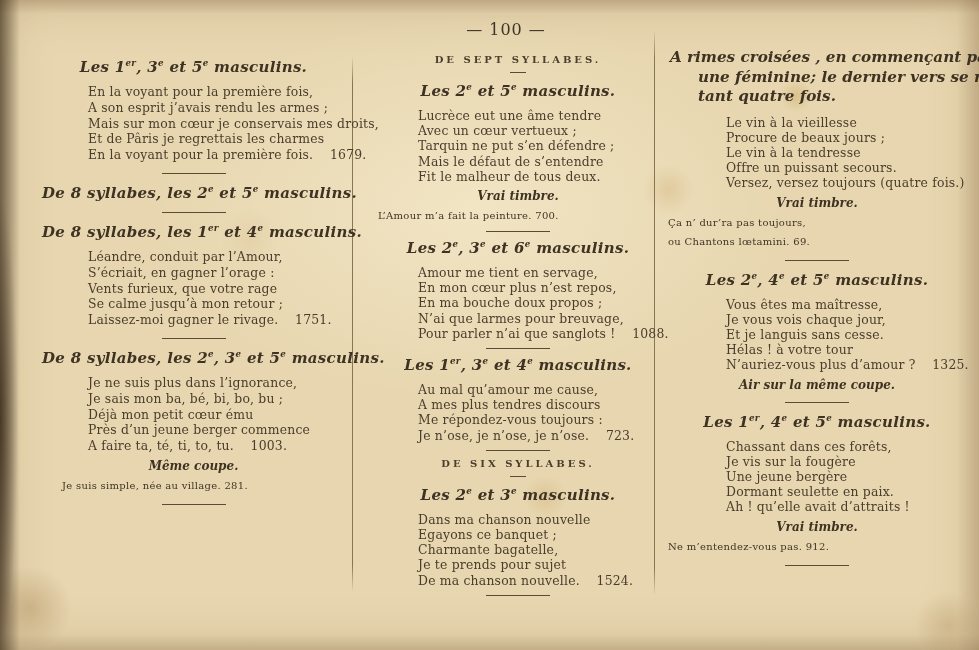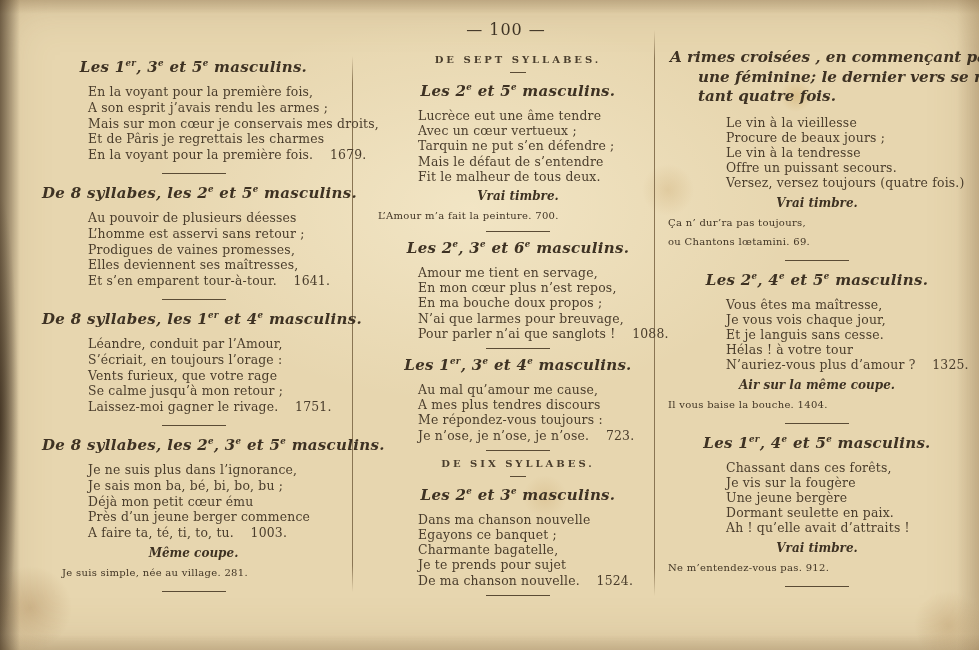--- a/index.html
+++ b/index.html
@@ -77,35 +77,28 @@
         <div class="verse">A son esprit j’avais rendu les armes ;</div>
         <div class="verse">Mais sur mon cœur je conservais mes droits,</div>
         <div class="verse">Et de Pâris je regrettais les charmes</div>
         <div class="verse">En la voyant pour la première fois.  1679.</div>
       </div>
       <div class="rule"></div>
     </section>
 
     <section>
       <div class="heading">De 8 syllabes, les 2<sup>e</sup> et 5<sup>e</sup> masculins.</div>
-      <div class="stanza">
-        <div class="verse">Au pouvoir de plusieurs déesses</div>
-        <div class="verse">L’homme est asservi sans retour ;</div>
-        <div class="verse">Prodigues de vaines promesses,</div>
-        <div class="verse">Elles deviennent ses maîtresses,</div>
-        <div class="verse">Et s’en emparent tour-à-tour.  1641.</div>
-      </div>
       <div class="rule"></div>
     </section>
 
     <section>
       <div class="heading">De 8 syllabes, les 1<sup>er</sup> et 4<sup>e</sup> masculins.</div>
       <div class="stanza">
         <div class="verse">Léandre, conduit par l’Amour,</div>
-        <div class="verse">S’écriait, en toujours l’orage :</div>
+        <div class="verse">S’écriait, en gagner l’orage :</div>
         <div class="verse">Vents furieux, que votre rage</div>
         <div class="verse">Se calme jusqu’à mon retour ;</div>
         <div class="verse">Laissez-moi gagner le rivage.  1751.</div>
       </div>
       <div class="rule"></div>
     </section>
 
     <section>
       <div class="heading">De 8 syllabes, les 2<sup>e</sup>, 3<sup>e</sup> et 5<sup>e</sup> masculins.</div>
       <div class="stanza">
@@ -201,21 +194,20 @@
     <section>
       <div class="heading">Les 2<sup>e</sup>, 4<sup>e</sup> et 5<sup>e</sup> masculins.</div>
       <div class="stanza">
         <div class="verse">Vous êtes ma maîtresse,</div>
         <div class="verse">Je vous vois chaque jour,</div>
         <div class="verse">Et je languis sans cesse.</div>
         <div class="verse">Hélas ! à votre tour</div>
         <div class="verse">N’auriez-vous plus d’amour ?  1325.</div>
       </div>
       <div class="subheading">Air sur la même coupe.</div>
-      <div class="timbre">Il vous baise la bouche. 1404.</div>
       <div class="rule"></div>
     </section>
 
     <section>
       <div class="heading">Les 1<sup>er</sup>, 4<sup>e</sup> et 5<sup>e</sup> masculins.</div>
       <div class="stanza">
         <div class="verse">Chassant dans ces forêts,</div>
         <div class="verse">Je vis sur la fougère</div>
         <div class="verse">Une jeune bergère</div>
         <div class="verse">Dormant seulette en paix.</div>

